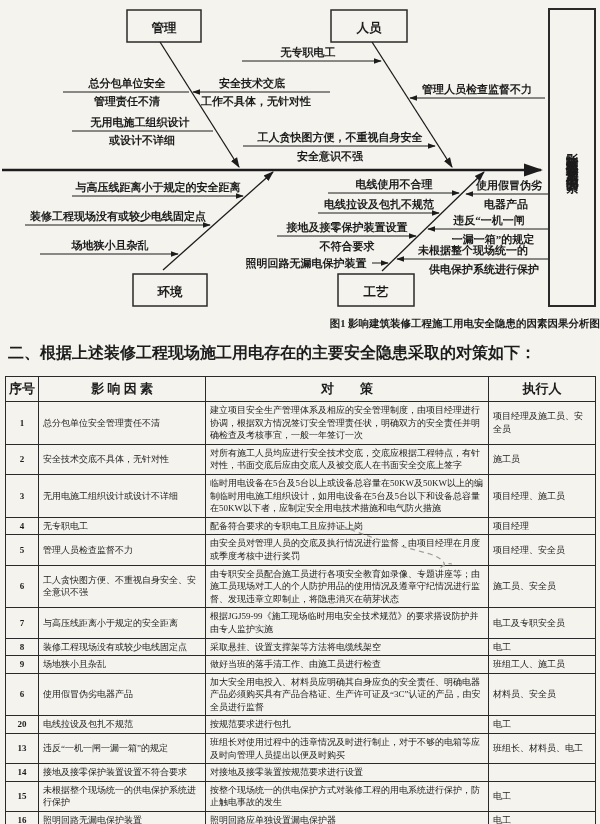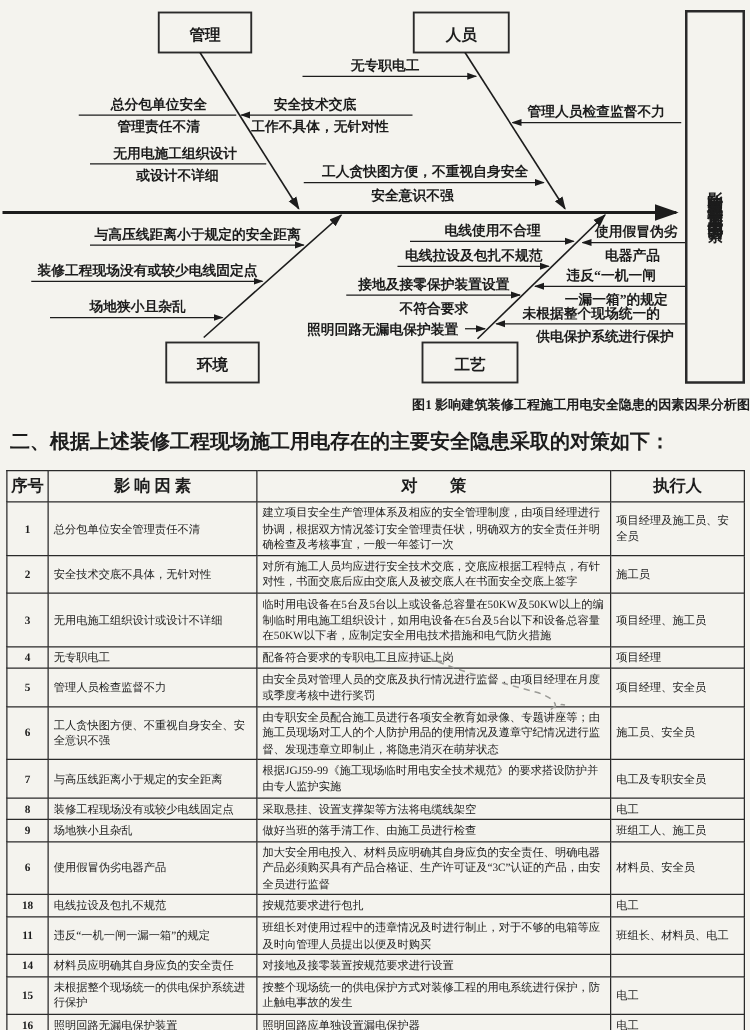--- a/index.html
+++ b/index.html
@@ -215,36 +215,36 @@
 
 
       <tr>
         <td class="c-no">6</td>
         <td class="c-factor">使用假冒伪劣电器产品</td>
         <td class="c-measure">加大安全用电投入、材料员应明确其自身应负的安全责任、明确电器产品必须购买具有产品合格证、生产许可证及“3C”认证的产品，由安全员进行监督</td>
         <td class="c-exec">材料员、安全员</td>
       </tr>
 
       <tr>
-        <td class="c-no">18</td>
+        <td class="c-no">20</td>
         <td class="c-factor">电线拉设及包扎不规范</td>
         <td class="c-measure">按规范要求进行包扎</td>
         <td class="c-exec">电工</td>
       </tr>
 
       <tr>
-        <td class="c-no">11</td>
+        <td class="c-no">13</td>
         <td class="c-factor">违反“一机一闸一漏一箱”的规定</td>
         <td class="c-measure">班组长对使用过程中的违章情况及时进行制止，对于不够的电箱等应及时向管理人员提出以便及时购买</td>
         <td class="c-exec">班组长、材料员、电工</td>
       </tr>
 
       <tr>
         <td class="c-no">14</td>
-        <td class="c-factor">材料员应明确其自身应负的安全责任</td>
+        <td class="c-factor">接地及接零保护装置设置不符合要求</td>
         <td class="c-measure">对接地及接零装置按规范要求进行设置</td>
         <td class="c-exec"></td>
       </tr>
 
       <tr>
         <td class="c-no">15</td>
         <td class="c-factor">未根据整个现场统一的供电保护系统进行保护</td>
         <td class="c-measure">按整个现场统一的供电保护方式对装修工程的用电系统进行保护，防止触电事故的发生</td>
         <td class="c-exec">电工</td>
       </tr>

